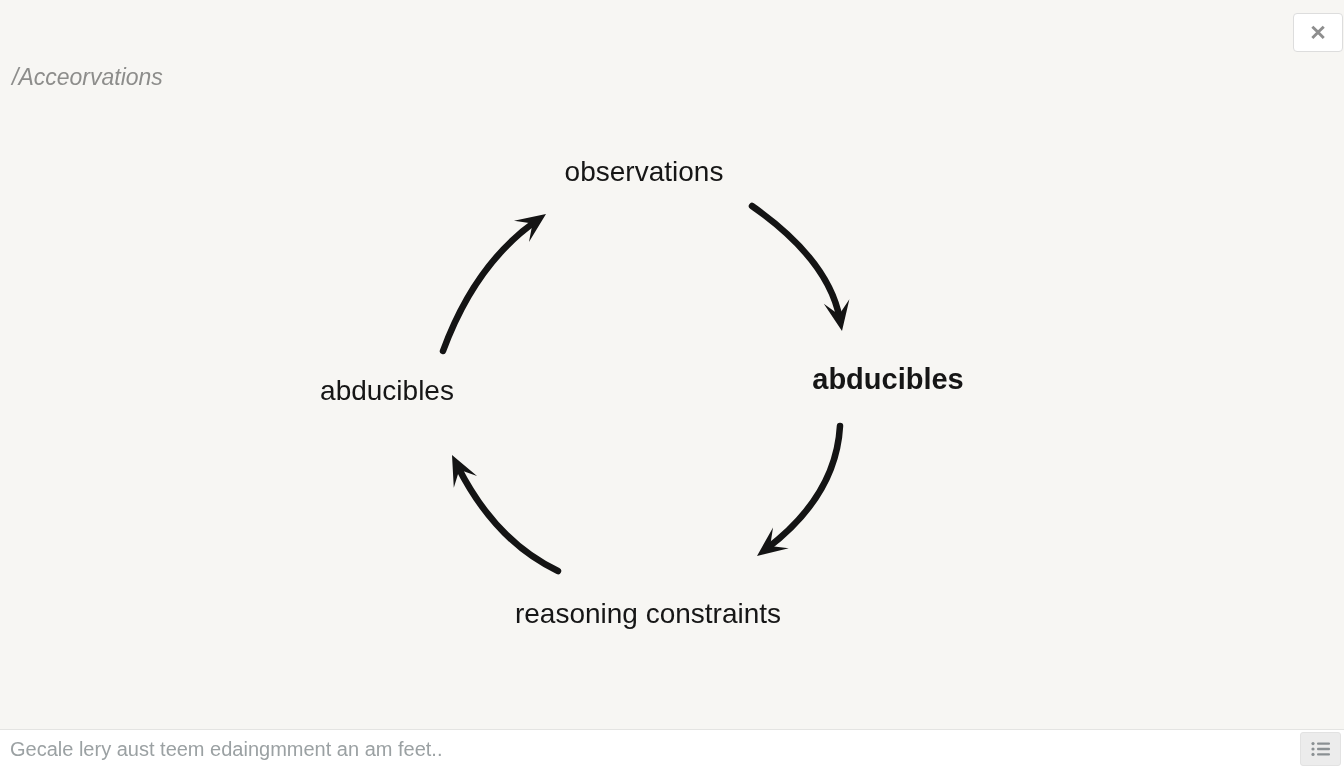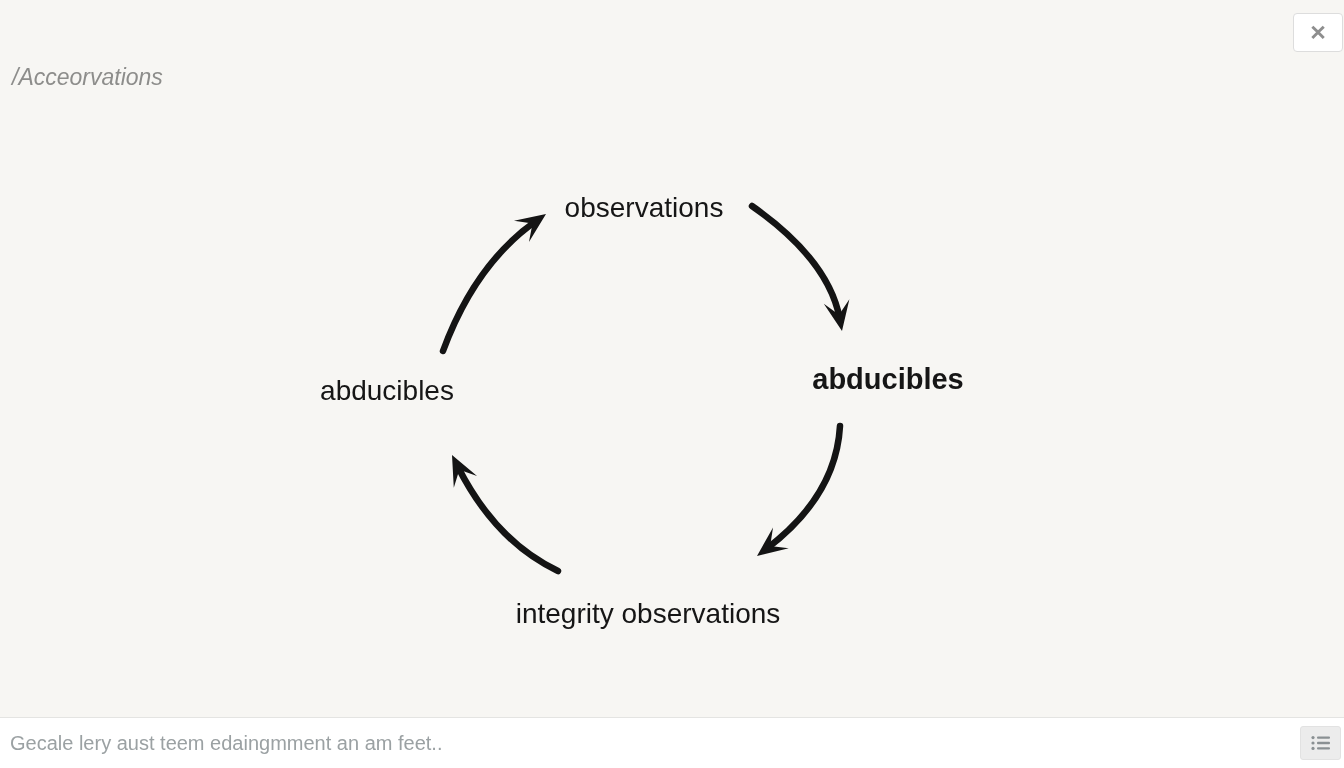--- a/index.html
+++ b/index.html
@@ -34,21 +34,21 @@
   .node{
     position:absolute;transform:translate(-50%,-50%);
     font-size:28px;color:var(--node-text);white-space:nowrap;
   }
   .node.bold{font-weight:700;font-size:29px;}
   svg.arrows{
     position:absolute;left:0;top:0;width:1344px;height:768px;
     pointer-events:none;
   }
   .footer{
-    position:absolute;left:0;right:0;bottom:0;height:51px;
+    position:absolute;left:0;right:0;bottom:0;height:39px;
     background:#ffffff;border-top:1px solid #e4e4e2;
     display:flex;align-items:center;box-sizing:border-box;
   }
   .footer input{
     flex:1;border:none;outline:none;background:transparent;
     font-size:20px;padding:0 10px;color:#555555;
     font-family:"Liberation Sans",sans-serif;
   }
   .footer input::placeholder{color:var(--placeholder);opacity:1;}
   .list-btn{
@@ -74,23 +74,23 @@
       <path d="M 842 331 L 823.809448572723 303.831933473808 L 839.0282762519795 314.7698164531189 L 849.3842832526569 299.149217264806 Z" fill="#141414"></path>
       <path d="M 840 426 Q 836 496 766.5562768159291 548.7420682410665" fill="none" stroke="#141414" stroke-width="6.5" stroke-linecap="round"></path>
       <path d="M 757 556 L 773.0279326343116 527.5025373854097 L 770.1398806219025 546.0203438314664 L 788.7534514453341 548.2078038199228 Z" fill="#141414"></path>
       <path d="M 558 571 Q 495 541 457.3665631459995 465.733126291999" fill="none" stroke="#141414" stroke-width="6.5" stroke-linecap="round"></path>
       <path d="M 452 455 L 477.04396134799765 476.01903898849804 L 459.3790243257493 469.7580486514986 L 453.78885438199984 487.64659247149694 Z" fill="#141414"></path>
       <path d="M 443 351 Q 475 264 536.1887323272825 220.90934343149115" fill="none" stroke="#141414" stroke-width="6.5" stroke-linecap="round"></path>
       <path d="M 546 214 L 528.9569528689884 241.90223189083844 L 532.5095069500136 223.50034721830033 L 513.9867087674244 220.64448526661732 Z" fill="#141414"></path>
     </svg>
 
   <div>
-      <div class="node" style="left: 644px; top: 172px; margin-top: 36px;">observations</div>
+      <div class="node" style="left: 644px; top: 172px;">observations</div>
       <div class="node bold" style="left: 888px; top: 379px;">abducibles</div>
-      <div class="node" style="left: 648px; top: 614px;">integrity observations</div>
+      <div class="node" style="left: 648px; top: 614px;">reasoning constraints</div>
       <div class="node" style="left: 387px; top: 391px;">abducibles</div>
     </div>
 
   <div class="footer">
     <input type="text" placeholder="Gecale lery aust teem edaingmment an am feet.." style="">
     <div class="list-btn">
       <svg width="20" height="16" viewBox="0 0 20 16" xmlns="http://www.w3.org/2000/svg">
         <g class="list-glyph">
           <circle cx="2" cy="2.6" r="1.6" fill="#8a9093"></circle>
           <circle cx="2" cy="8" r="1.6" fill="#8a9093"></circle>

